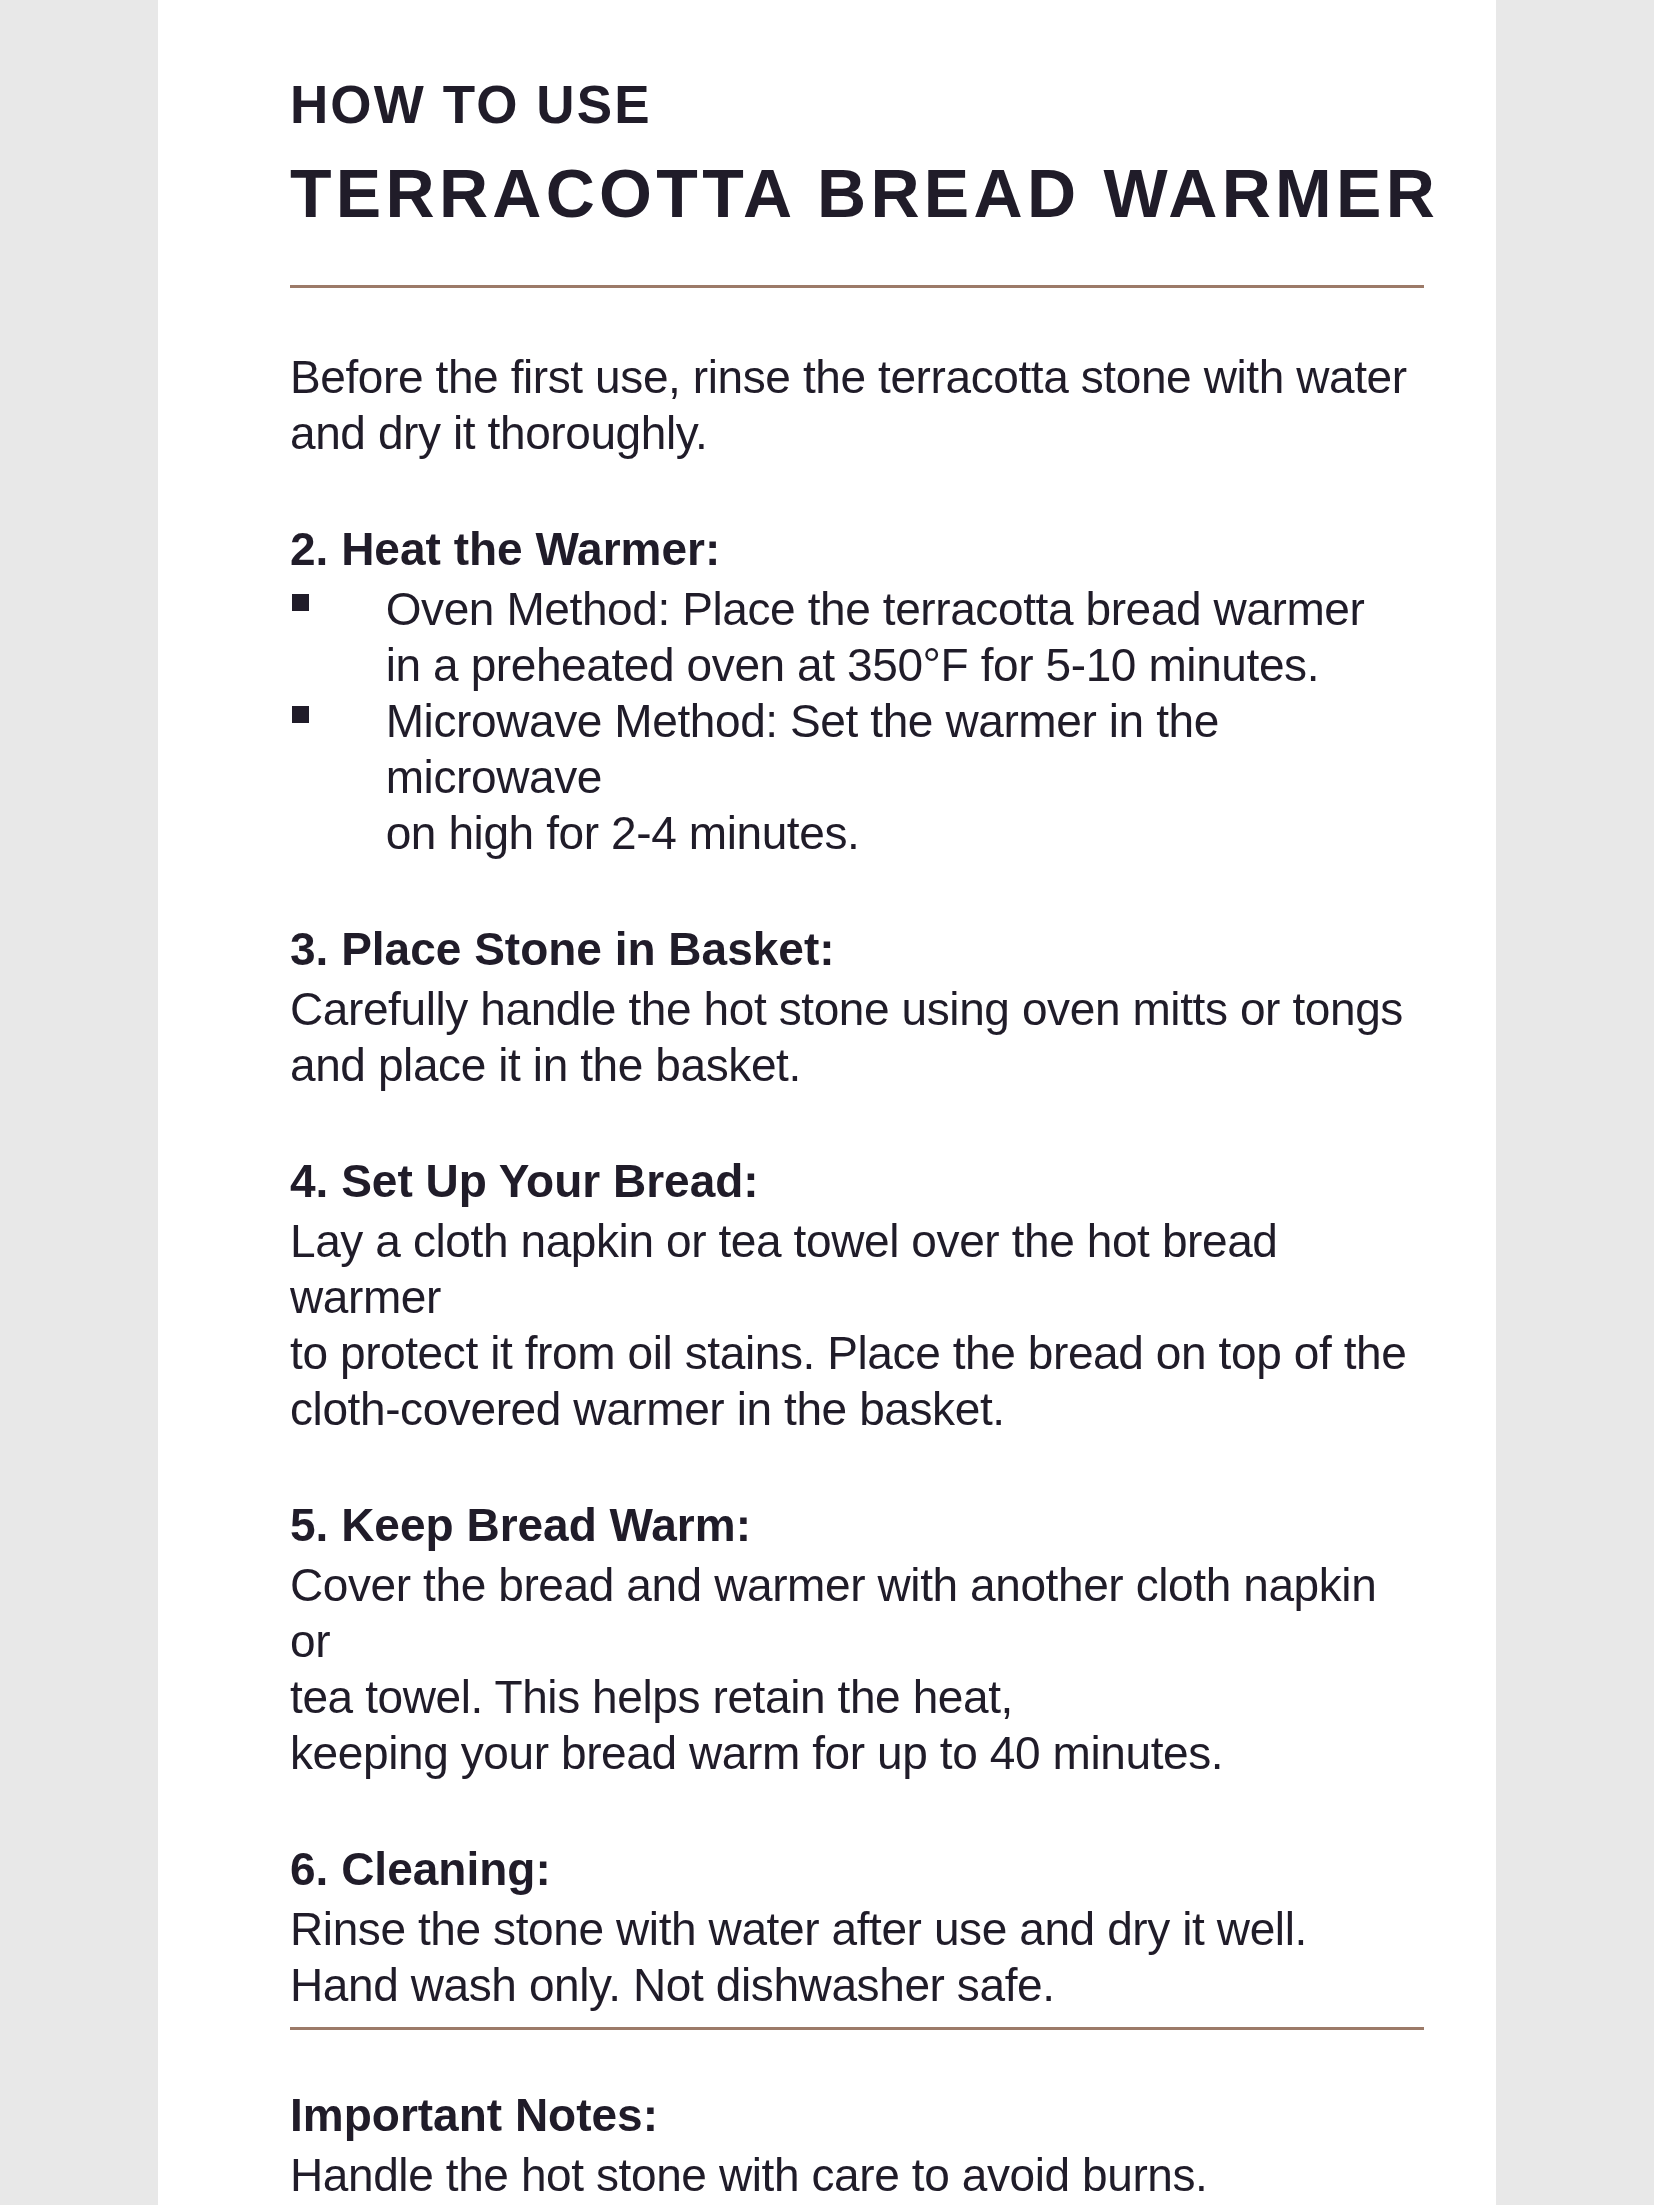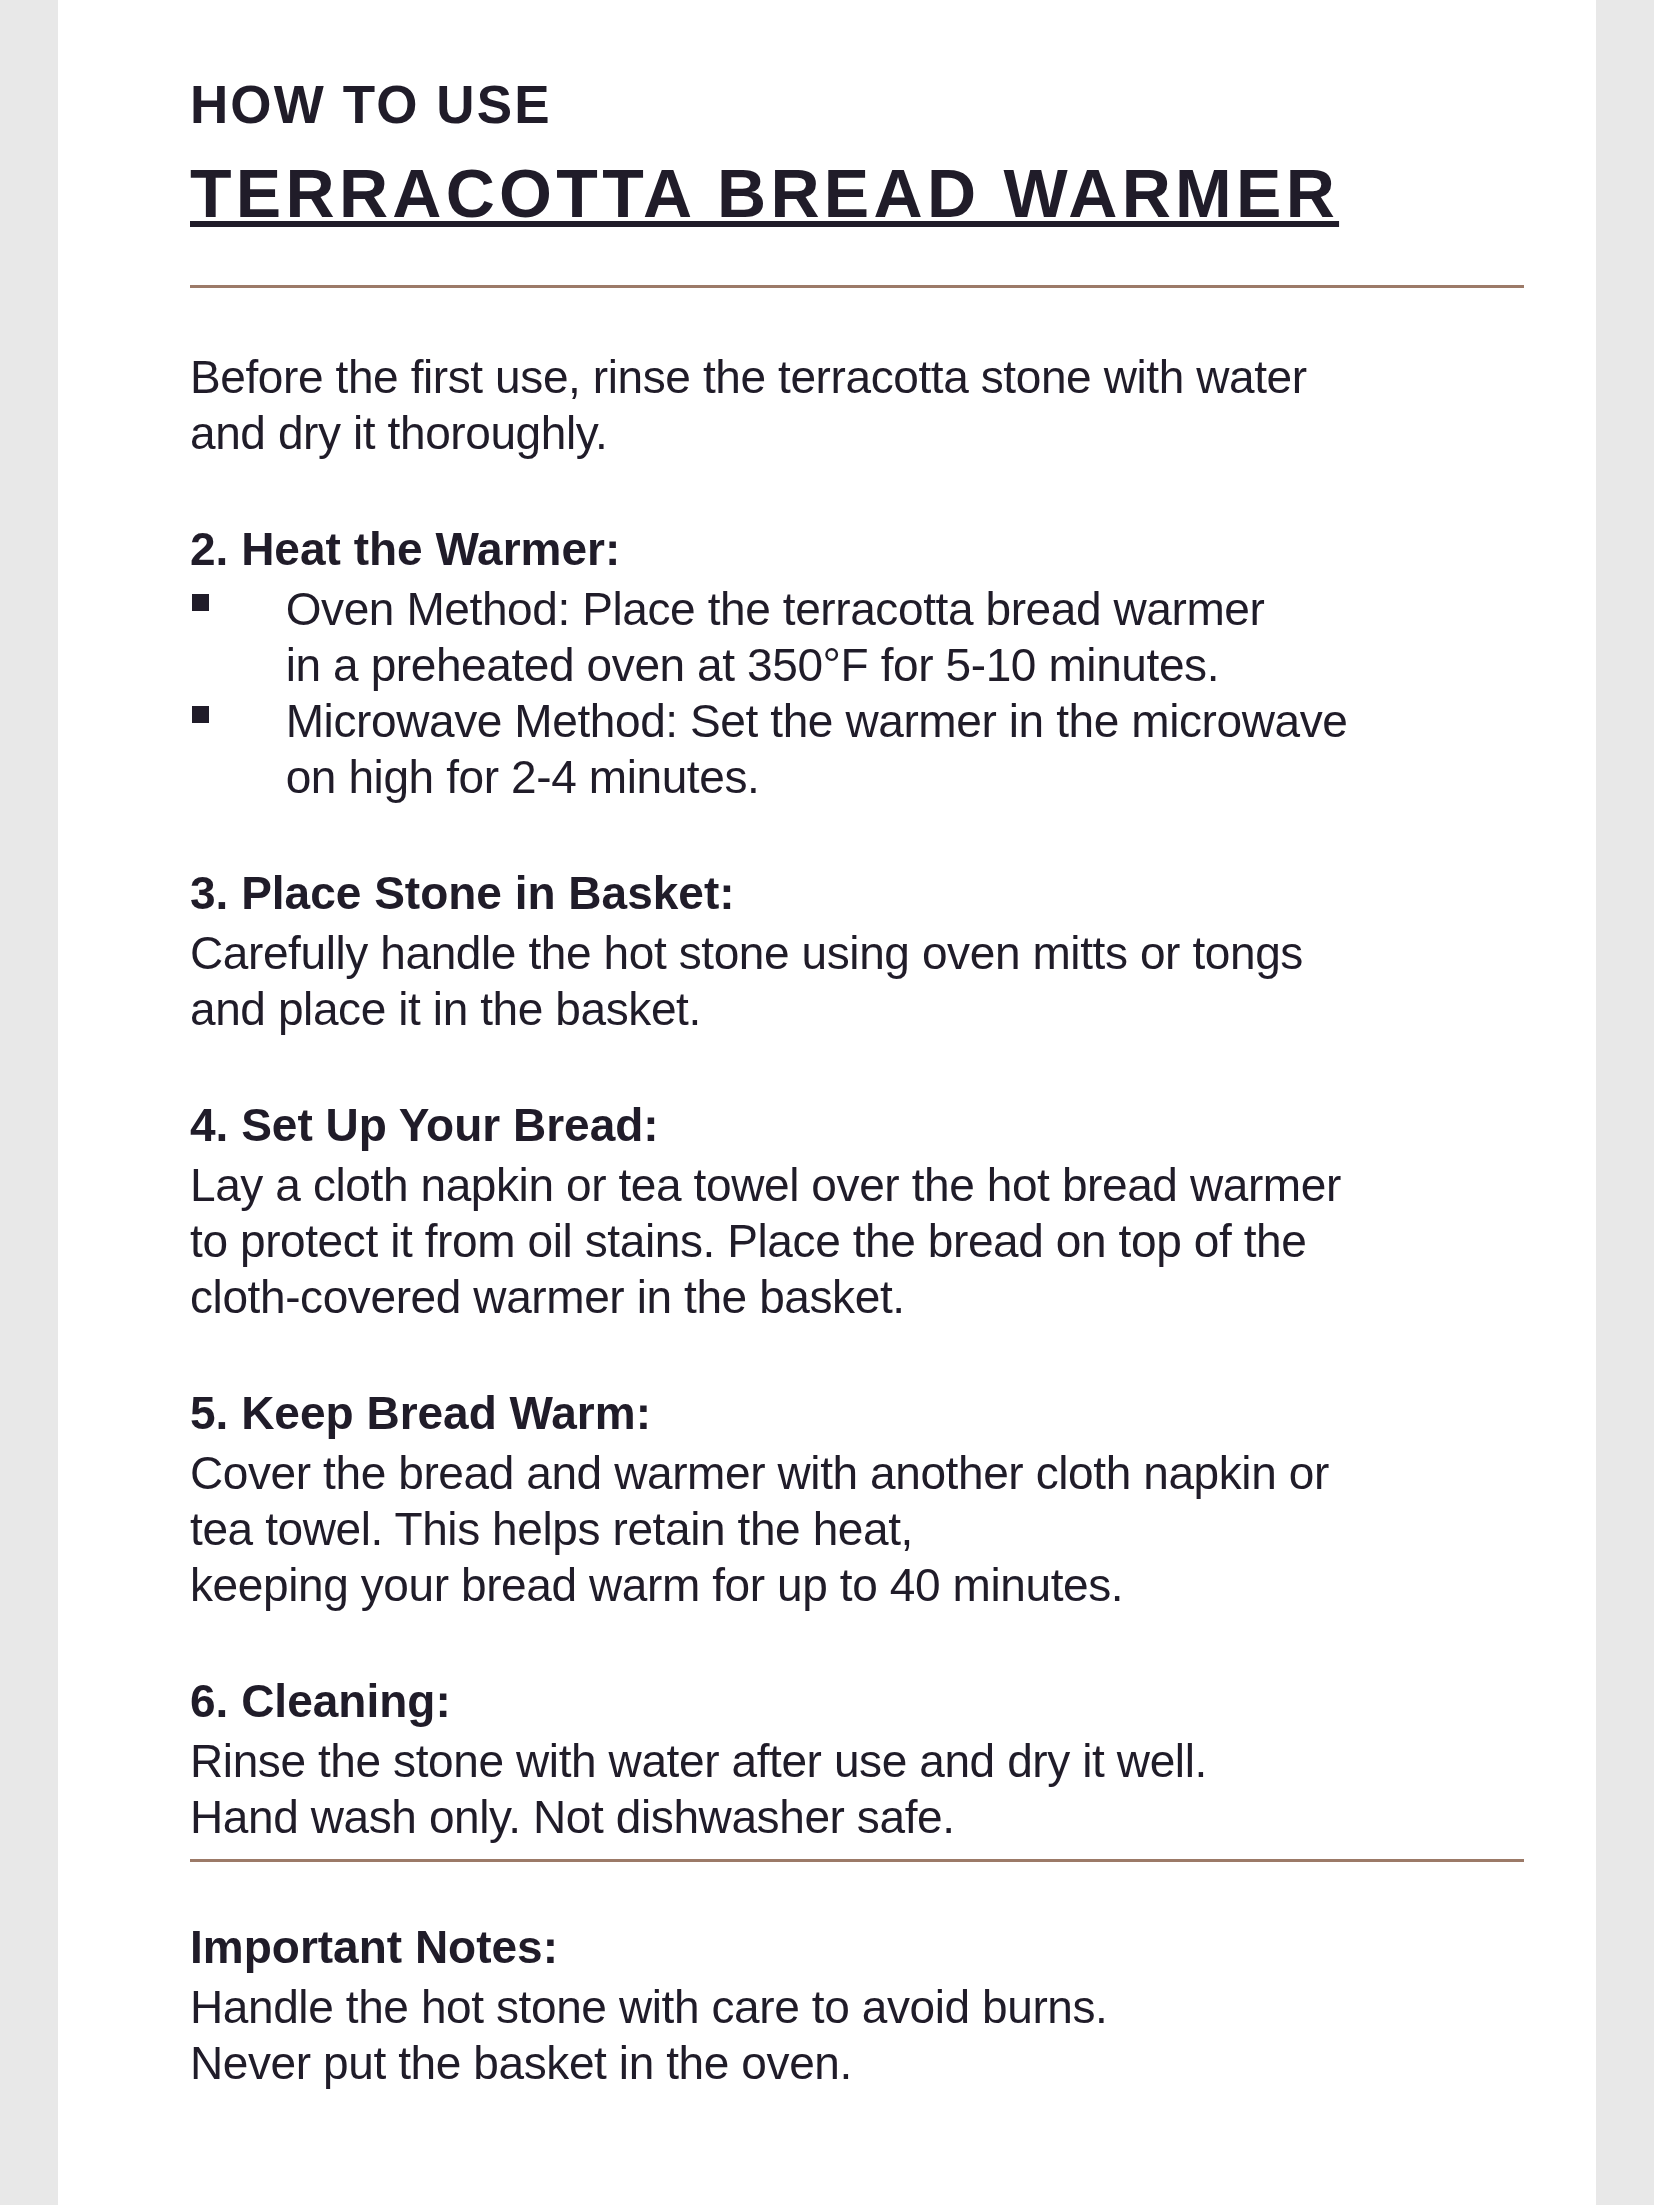--- a/index.html
+++ b/index.html
@@ -4,21 +4,21 @@
 <style>
   :root {
     --text: #201c29;
     --divider: #9c7a68;
     --background: #ffffff;
   }
   * { box-sizing: border-box; }
   html, body { margin: 0; padding: 0; background: #e8e8e8; }
   .page {
     position: relative;
-    width: 1538px;
+    width: 1338px;
     height: 2205px;
     margin: 0 auto;
     background: var(--background, #ffffff);
     color: var(--text, #201c29);
     font-family: "Liberation Sans", sans-serif;
     padding: 78px 72px 0 132px;
     overflow: hidden;
   }
   .kicker {
     font-size: 53px;
@@ -26,21 +26,20 @@
     font-weight: 600;
     letter-spacing: 2.1px;
   }
   .title {
     margin: 25.5px 0 0 0;
     font-size: 68px;
     line-height: 71px;
     font-weight: 700;
     letter-spacing: 4.3px;
     white-space: nowrap;
-    text-decoration: underline;
   }
   hr.divider {
     border: none;
     border-top: 3.4px solid var(--divider, #9c7a68);
     margin: 56px 0 60px 0;
   }
   hr.divider-bottom {
     margin: 13.6px 0 58px 0;
   }
   .section { margin-top: 61px; }

